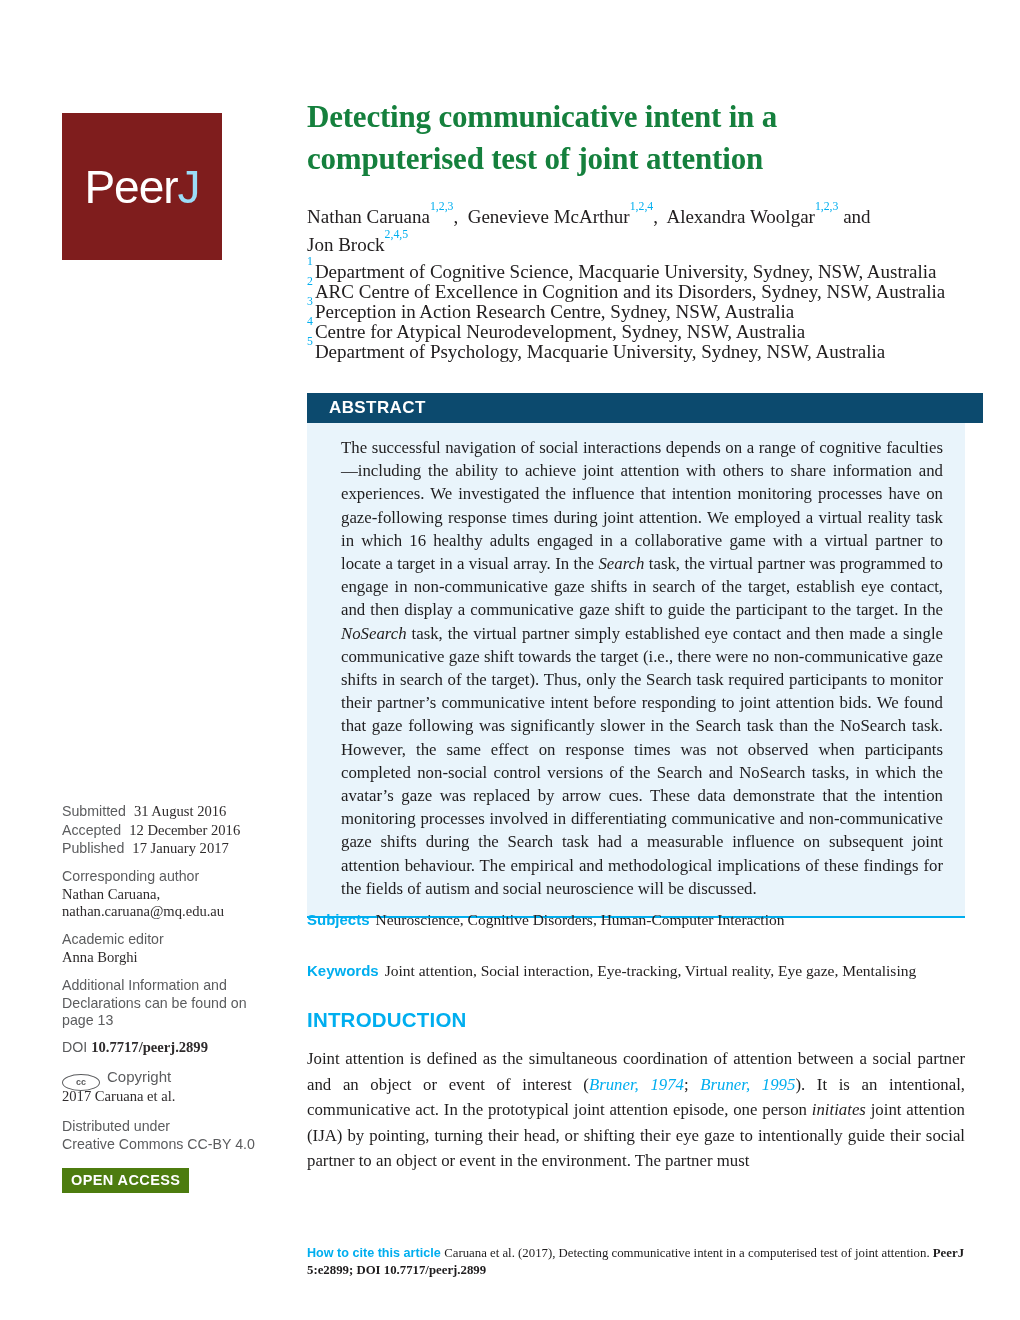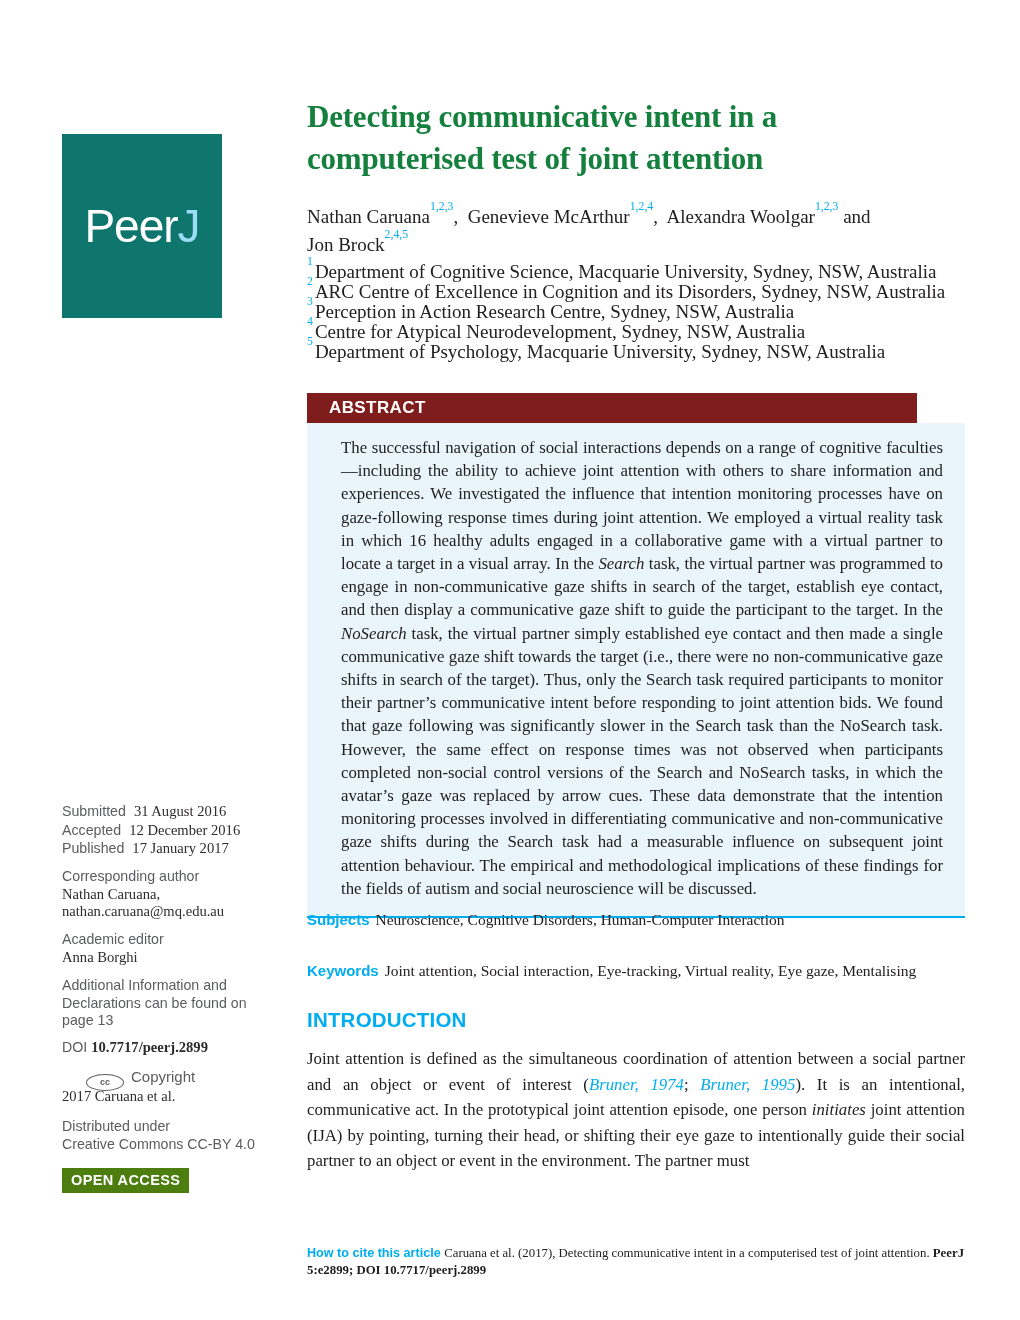--- a/index.html
+++ b/index.html
@@ -5,22 +5,22 @@
   * { margin:0; padding:0; box-sizing:border-box; }
   html,body { background:#ffffff; }
   #page {
     position:relative; width:1020px; height:1320px; background:#ffffff;
     font-family:"Liberation Serif", serif; color:#222021; overflow:hidden;
   }
   .abs { position:absolute; }
 
   
   .logo {
-    left:62px; top:113px; width:160px; height:184px; background:#0f766e;
-    display:flex; align-items:center; justify-content:center;margin-top:21px;
+    left:62px; top:113px; width:160px; height:147px; background:#7f1d1d;
+    display:flex; align-items:center; justify-content:center;
   }
   .logo-text {
     font-family:"Liberation Sans", sans-serif; font-size:46px; font-weight:500;
     color:#ffffff; letter-spacing:-1px;
   }
   .logo-j { color:#9bdcf7; font-weight:400; }
 
   
   .main-col { left:307px; width:658px; }
 
@@ -31,21 +31,21 @@
   .authors { top:203px; font-size:19px; line-height:28px; color:#232021; }
   .authors sup, .affil sup {
     color:#00AEEF; font-size:62%; line-height:0; position:relative; top:-0.45em;
   }
   .authors .sep { white-space:pre; }
 
   .affils { top:262px; font-size:19px; line-height:20px; color:#232021; }
   .affil sup { margin-right:2px; }
 
   .abstract-bar {
-    top:393px; width:610px; height:30px; background:#7f1d1d; color:#ffffff;
+    top:393px; width:676px; height:30px; background:#0c4a6e; color:#ffffff;
     font-family:"Liberation Sans", sans-serif; font-weight:bold; font-size:17px;
     letter-spacing:0.4px; display:flex; align-items:center; padding-left:22px;
   }
   .abstract-body {
     top:423px; width:658px; background:#E9F4FB; border-bottom:2px solid #00AEEF;
     padding:13px 22px 16px 34px; font-size:16.8px; line-height:23.2px;
     text-align:justify; color:#1f1d1e;
   }
   .seg-italic { font-style:italic; }
   .seg-link { color:#00AEEF; font-style:italic; }
@@ -84,21 +84,21 @@
   }
   .side-value { font-size:14.6px; line-height:17.5px; color:#2E2B2C; }
   .date-row { line-height:18px; }
   .date-row .side-label { display:inline; margin-right:4px; }
   .date-row .side-value { display:inline; }
   .doi-value { font-weight:bold; }
   .cc-circle {
     display:inline-flex; width:38px; height:17px; border:1.6px solid #5B5C5E;
     border-radius:50%; align-items:center; justify-content:center;
     font-family:"Liberation Sans", sans-serif; font-size:9px; font-weight:bold;
-    color:#5B5C5E; margin-right:7px; position:relative; top:3px;margin-left:24px;
+    color:#5B5C5E; margin-right:7px; position:relative; top:3px;
   }
   .open-access {
     display:inline-block; background:#4d7c0f; color:#ffffff;
     font-family:"Liberation Sans", sans-serif; font-weight:bold; font-size:14.5px;
     letter-spacing:0.4px; padding:4px 9px 5px 9px;
   }
 </style>
 </head>
 <body>
 

